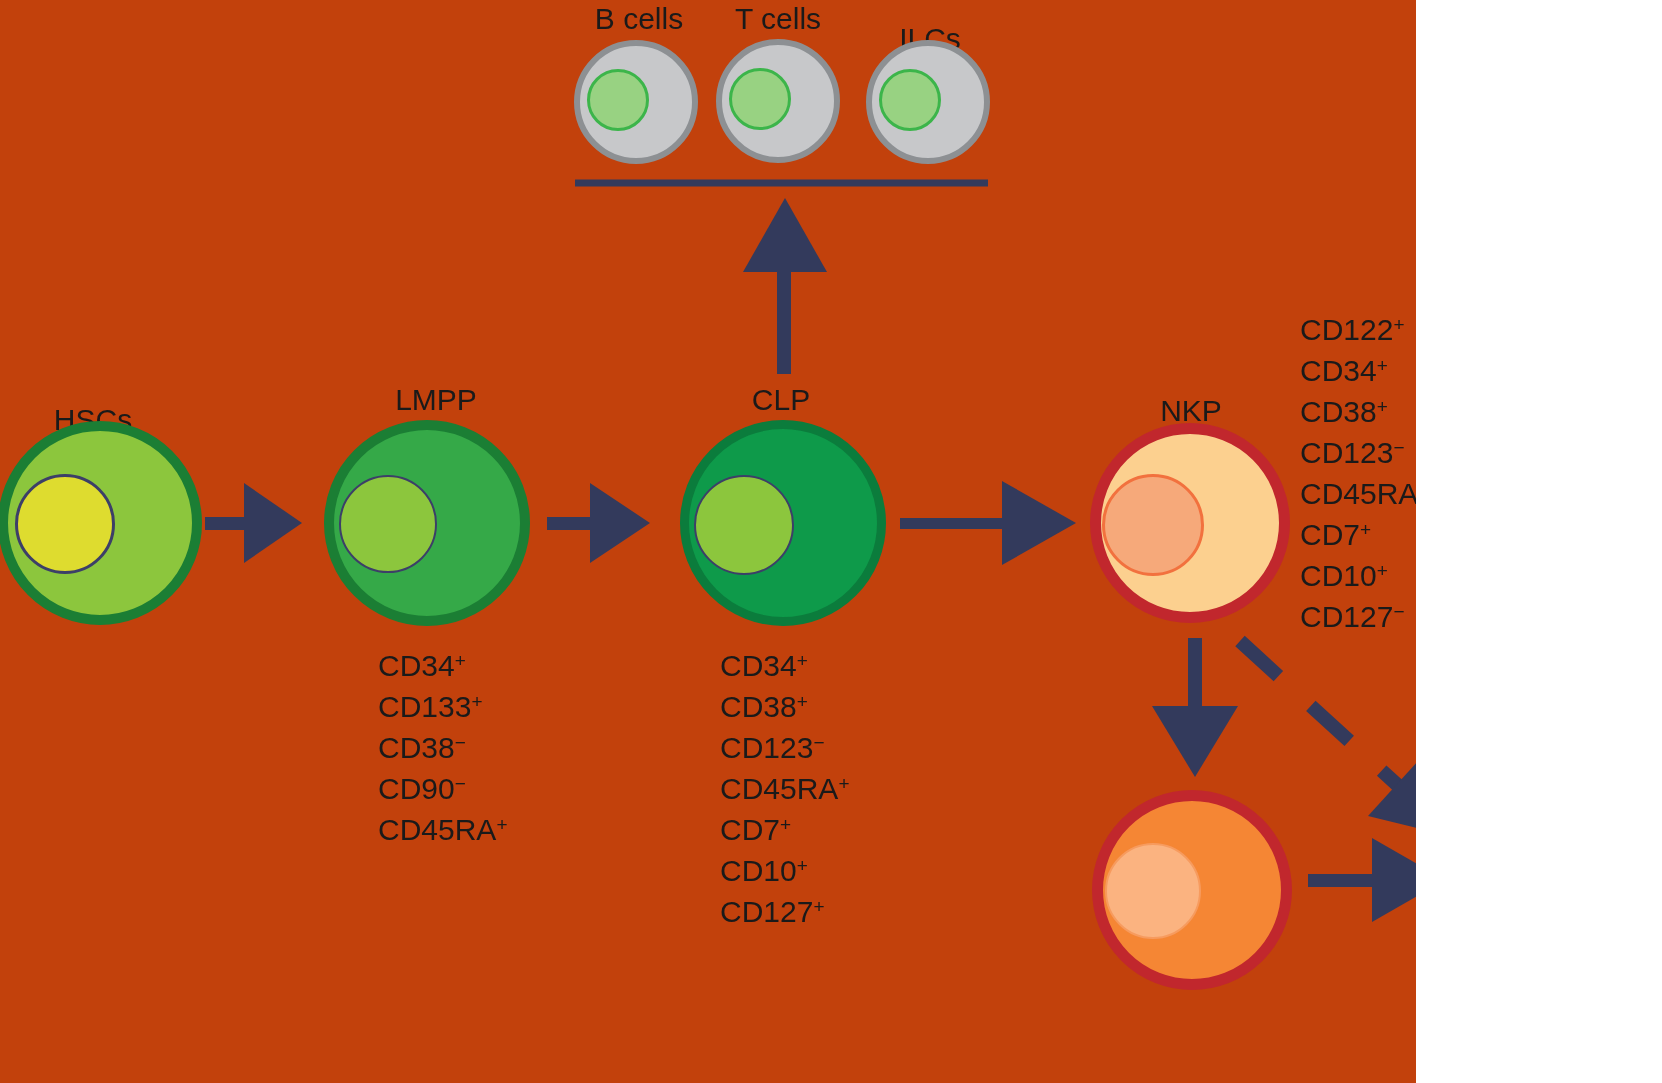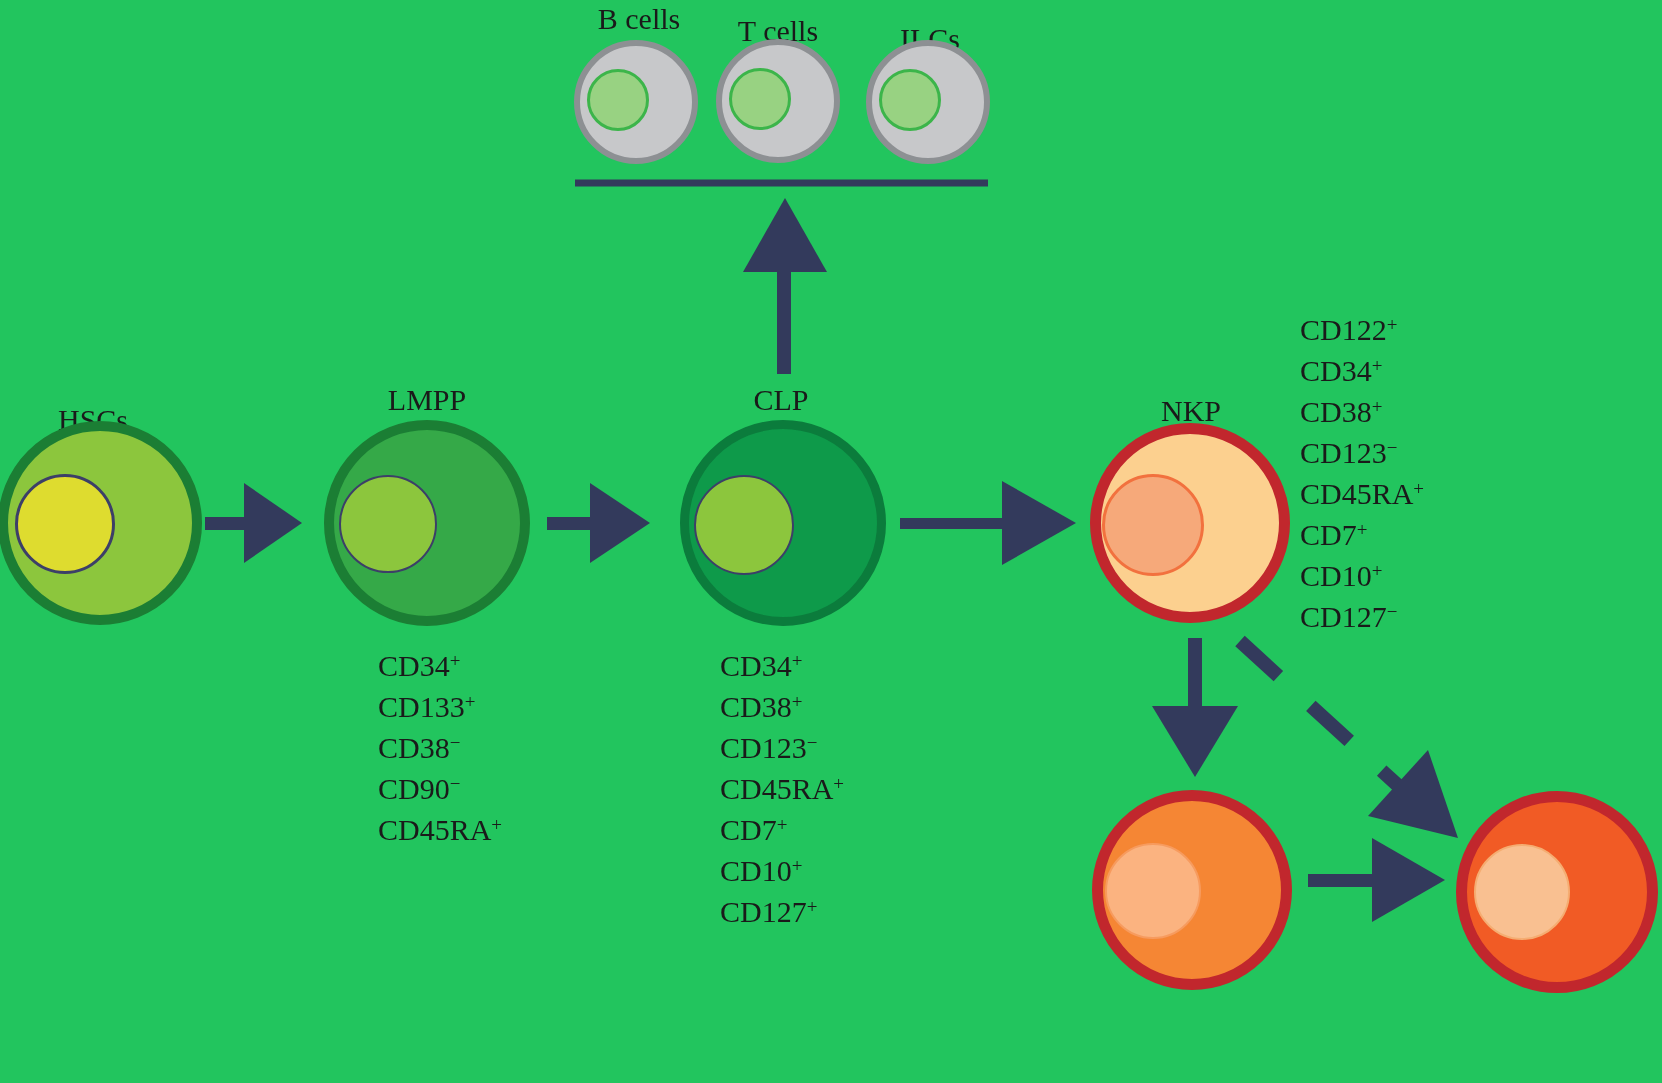--- a/index.html
+++ b/index.html
@@ -1,18 +1,18 @@
 <!DOCTYPE html>
 <html style="--arrow: #333A5C; --text: #1A1A1A; --green_border: #1B7E34; --hsc_fill: #8CC63D; --hsc_nucleus: #DEDC2F; --nucleus_border: #3C3F68; --lmpp_fill: #35A948; --lmpp_nucleus: #8CC63D; --clp_border: #0B7C3C; --clp_fill: #0E9A4A; --clp_nucleus: #8CC63D; --red_border: #C1272D; --nkp_fill: #FCD08F; --nkp_nucleus: #F6A97A; --nkp_nucleus_border: #F2713E; --bright_fill: #F58634; --bright_nucleus: #FBB380; --bright_nucleus_border: #F79B5E; --dim_fill: #F15B25; --dim_nucleus: #F9C091; --dim_nucleus_border: #F5AD72; --gray_border: #8D9093; --gray_fill: #C7C8CA; --gray_nucleus: #98D282; --gray_nucleus_border: #3CB54A;"><head>
 <meta charset="utf-8">
 <style>
   html,body{margin:0;padding:0;background:#fff;}
   #canvas{
-    position:relative;width:1662px;height:1083px;background:#22c55e;overflow:hidden;
-    font-family:Liberation Serif, serif;color:var(--text,#1a1a1a);
+    position:relative;width:1416px;height:1083px;background:#c2410c;overflow:hidden;
+    font-family:Liberation Sans, sans-serif;color:var(--text,#1a1a1a);
   }
   #arrow-layer{position:absolute;left:0;top:0;width:1662px;height:1083px;}
   .cell{position:absolute;border-radius:50%;box-sizing:border-box;}
   .nucleus{position:absolute;border-radius:50%;box-sizing:border-box;}
 
   
   .hsc{left:-2px;top:421px;width:204px;height:204px;background:var(--hsc_fill);border:10px solid var(--green_border);}
   .hsc .nucleus{left:7px;top:43px;width:100px;height:100px;background:var(--hsc_nucleus);border:3px solid var(--nucleus_border);}
   .lmpp{left:324px;top:420px;width:206px;height:206px;background:var(--lmpp_fill);border:10px solid var(--green_border);}
   .lmpp .nucleus{left:5px;top:45px;width:98px;height:98px;background:var(--lmpp_nucleus);border:2px solid var(--nucleus_border);}
@@ -41,25 +41,25 @@
   .markers{position:absolute;font-size:30px;line-height:41px;white-space:nowrap;margin-top:19px;}
   .markers sup{font-size:19px;line-height:0;vertical-align:9px;}
 
   .lmpp-markers{left:378px;top:626px;}
   .clp-markers{left:720px;top:626px;}
   .nkp-markers{left:1300px;top:290px;}
   .bright-markers{left:1138px;top:998px;line-height:42px;}
   .dim-markers{left:1510px;top:998px;line-height:42px;}
 
   .lbl-hsc{left:93px;top:403px;}
-  .lbl-lmpp{left:427px;top:383px;}
+  .lbl-lmpp{left:436px;top:383px;}
   .lbl-clp{left:781px;top:383px;}
   .lbl-nkp{left:1191px;top:394px;}
   .lbl-b{left:639px;top:2px;}
-  .lbl-t{left:778px;top:2px;margin-top:12px;}
+  .lbl-t{left:778px;top:2px;}
   .lbl-ilc{left:930px;top:2px;margin-top:20px;}
 </style>
 </head>
 <body>
 
 <div id="canvas">
 
   <svg id="arrow-layer" viewBox="0 0 1662 1083" xmlns="http://www.w3.org/2000/svg">
 
     <line x1="575" y1="183" x2="988" y2="183" stroke-width="7" stroke="#333A5C"></line>

